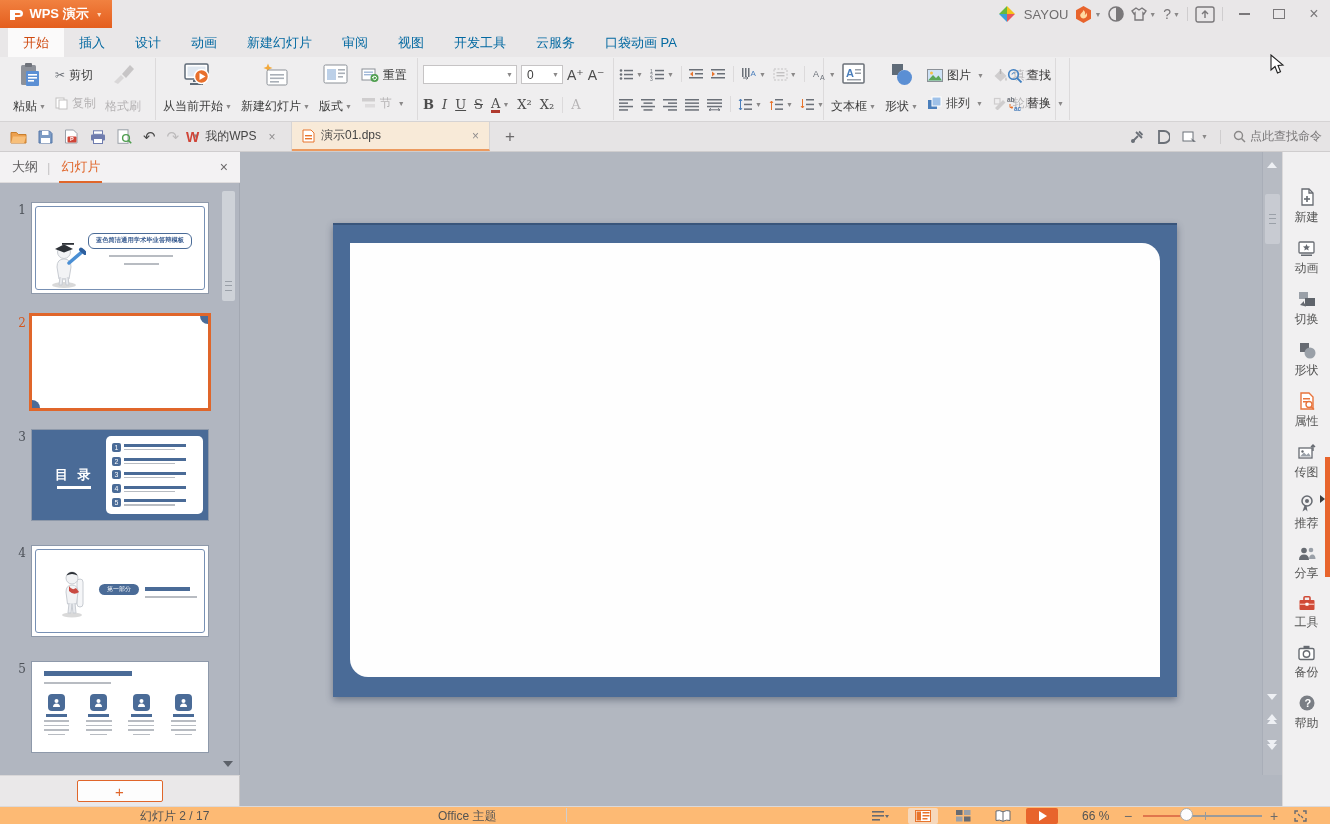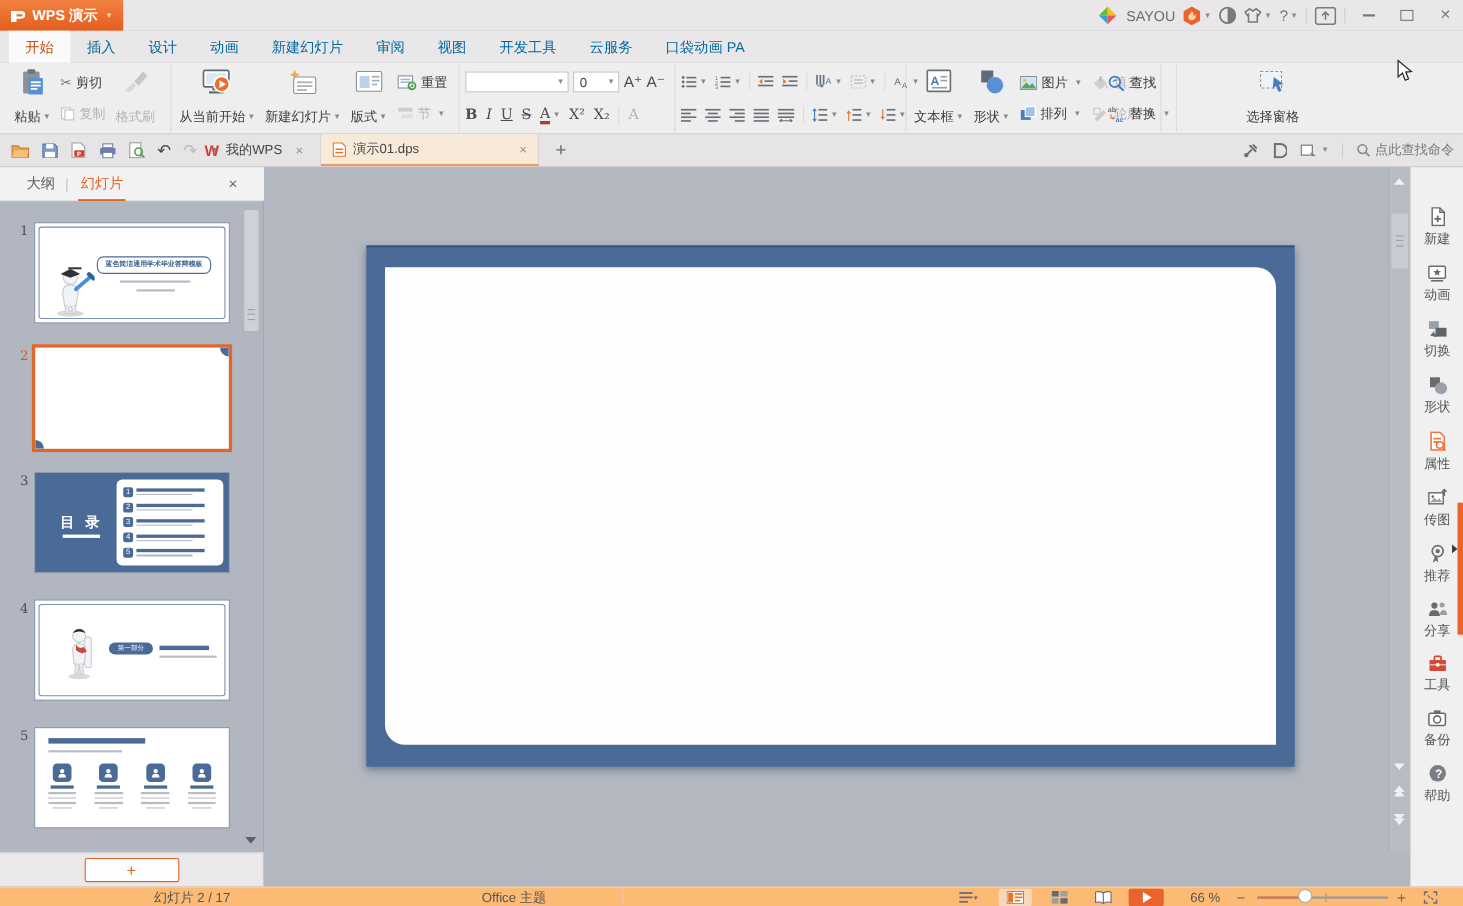--- a/index.html
+++ b/index.html
@@ -42,21 +42,21 @@
   .qat{position:absolute;left:10px;top:0;height:29px;display:flex;align-items:center;gap:11px}
   .undo{font-size:15px;color:#4a4a4a;font-family:"DejaVu Sans",sans-serif}
   .redo{font-size:15px;color:#bdbbbc;font-family:"DejaVu Sans",sans-serif}
   .doctab{position:absolute;top:0;height:29px;display:flex;align-items:center;gap:6px;padding:0 10px;font-size:12px;color:#444;border-right:1px solid #d6d4d5;box-sizing:border-box}
   .doctab .x{color:#8f8d8e;margin-left:6px}
   .doctab.active{background:#f8ead8;border-bottom:2px solid #ec9a5f}
   .wlogo{color:#d04437;font-weight:bold;font-size:14px}
   .newtab{position:absolute;left:496px;top:0;width:28px;height:29px;display:flex;align-items:center;justify-content:center;font-size:17px;color:#6b696a}
   .tr-right{position:absolute;right:8px;top:0;height:29px;display:flex;align-items:center;gap:12px;color:#787677;font-size:12px}
   
-  .lp-header{position:absolute;top:152px;left:0;width:240px;height:31px;background:#f3f2f3;border-bottom:1px solid #dedcdd;display:flex;align-items:center;font-size:13px;color:#5f5d5e;box-sizing:border-box;padding:0 24px;gap:9px}
+  .lp-header{position:absolute;top:152px;left:0;width:240px;height:31px;background:#f3f2f3;border-bottom:1px solid #dedcdd;display:flex;align-items:center;font-size:13px;color:#5f5d5e;box-sizing:border-box;padding:0 12px;gap:9px}
   .lp-slides{color:#e0662a;border-bottom:2px solid #e0662a;padding:6px 2px 5px}
   .lp-x{margin-left:auto;color:#6b696a;font-size:14px}
   .thumbs{position:absolute;top:183px;left:0;width:240px;height:592px;background:#b1b6c0;border-right:1px solid #a3a8b2;box-sizing:border-box}
   .thumb{position:absolute;left:32px;width:176px;background:#fff;box-shadow:0 0 0 1px #8e99aa;overflow:hidden}
   .thumb.sel{box-shadow:0 0 0 3px #e0662a}
   .tnum{position:absolute;left:16px;width:12px;text-align:center;font-size:12px;color:#4c5158;font-family:"DejaVu Serif",serif}
   .tnum.sel{color:#d4571e}
   .inframe{position:absolute;inset:3px;border:1px solid #7790b4;border-radius:3px}
   .bar{background:#b8bcc2;height:2px}
   .bluebar{background:#4a6b97}
@@ -519,29 +519,20 @@
               <text x="0" y="6" font-size="6.5" fill="#6b7078" font-weight="bold">ab</text>
               <text x="7" y="14.5" font-size="6.5" fill="#4a7ebb" font-weight="bold">ac</text>
               <path d="M3 8 v3.5 h2.5 M4.5 10.5 l1.5 1 -1.5 1" stroke="#e8742c" fill="none"></path>
             </svg>
           <span>替换</span>
             <span class="dd">▼</span>
         </div>
       </div>
     </div>
 
-    <div class="rgroup" style="left:1126px;width:104px;border-right:none">
-      <div class="bigbtn">
-        <svg width="28" height="24" viewBox="0 0 28 24">
-            <rect x="3" y="3" width="19" height="15" fill="#eef3f9" stroke="#8b9097" stroke-dasharray="2.5 2"></rect>
-            <path d="M15 8 L24 14.5 L19.7 15 L22 20.5 L19.3 21.6 L17 16.2 L14 19Z" fill="#4a7ebb"></path>
-          </svg>
-        <span>选择窗格</span>
-      </div>
-    </div>
   </div>
 
   <svg class="cursor" width="15" height="21" viewBox="0 0 15 21">
       <path d="M1 1 L1 16 L5 12.5 L7.5 19 L10.5 17.8 L8 11.5 L13 11Z" fill="#fff" stroke="#222" stroke-width="1.1"></path>
     </svg>
 
   <div class="tabrow">
     <div class="qat">
       <svg width="17" height="14" viewBox="0 0 17 14">
           <path d="M1 2.5 h5.5 l1.8 2 H16 v8.5 H1Z" fill="#eda14f" stroke="#c87f2e"></path>

